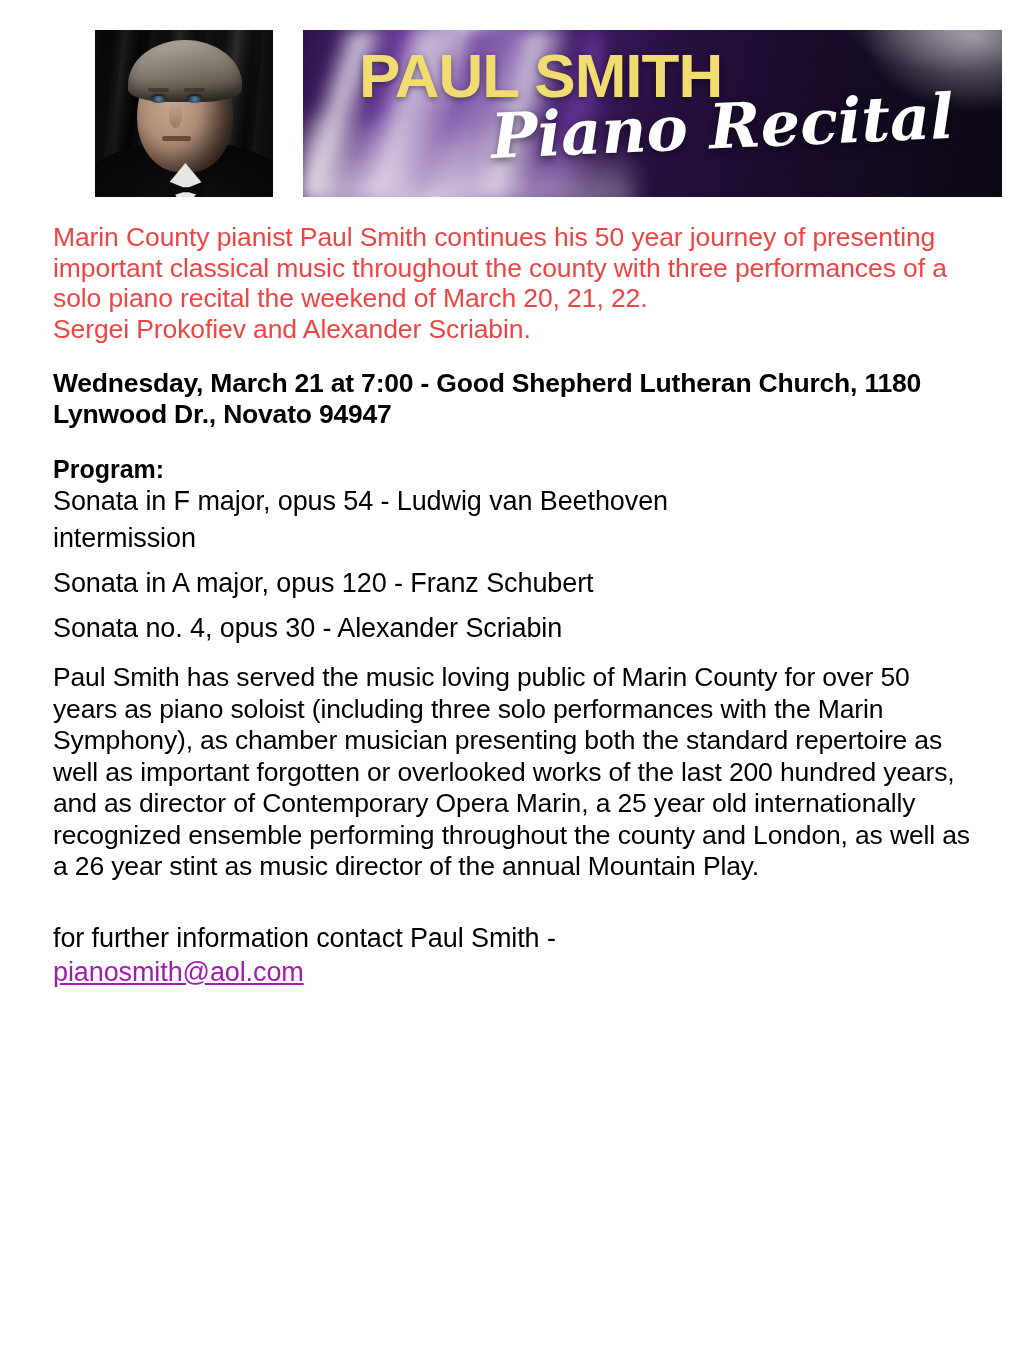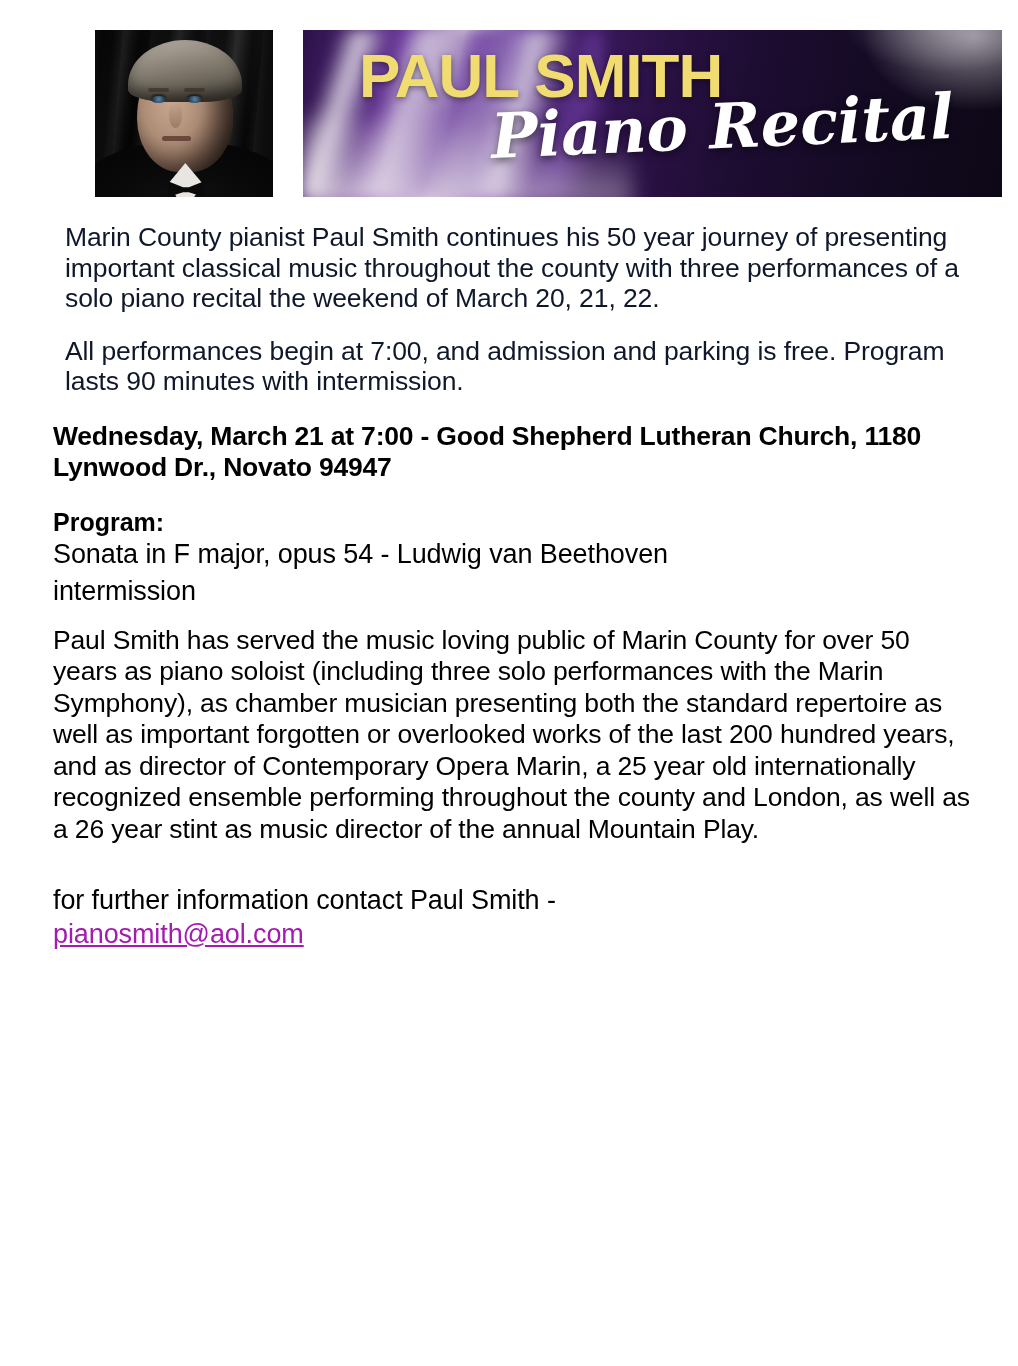--- a/index.html
+++ b/index.html
@@ -247,24 +247,24 @@
 
   
   .content {
     position: absolute;
     left: 53px;
     top: 222px;
     width: 920px;
   }
 
   p.para {
-    margin: 0 0 0 12px;
+    margin: 0 0 0 0;
     font-size: 26.5px;
     line-height: 30.5px;
-    color: #0f172a;
+    color: #ef4444;
     letter-spacing: -0.1px;
   }
   p.para.block-gap    { margin-top: 22px; }
   p.para.small-gap    { margin-top: 0px; }
 
   p.bold-line {
     margin: 24px 0 0 0;
     font-size: 26.5px;
     line-height: 31px;
     font-weight: bold;
@@ -336,29 +336,31 @@
       <div class="banner-title">PAUL SMITH</div>
       <div class="banner-subtitle">Piano Recital</div>
     </div>
 
   </div>
 
   <div class="content">
 
     <p class="para">Marin County pianist Paul Smith continues his 50 year journey of presenting important classical music throughout the county with three performances of a solo piano recital the weekend of March 20, 21, 22.</p>
 
-
-    <p class="para block-gap">All performances begin at 7:00, and admission and parking is free. Program lasts 90 minutes with intermission.</p>
+    <p class="para small-gap">Sergei Prokofiev and Alexander Scriabin.</p>
+
 
     <p class="bold-line">Wednesday, March 21 at 7:00 - Good Shepherd Lutheran Church, 1180 Lynwood Dr., Novato 94947</p>
 
     <p class="program-head">Program:</p>
 
     <p class="program-item first">Sonata in F major, opus 54 - Ludwig van Beethoven</p>
     <p class="program-item tight">intermission</p>
+    <p class="program-item">Sonata in A major, opus 120 - Franz Schubert</p>
+    <p class="program-item">Sonata no. 4, opus 30 - Alexander Scriabin</p>
 
     <p class="bio">Paul Smith has served the music loving public of Marin County for over 50 years as piano soloist (including three solo performances with the Marin Symphony), as chamber musician presenting both the standard repertoire as well as important forgotten or overlooked works of the last 200 hundred years, and as director of Contemporary Opera Marin, a 25 year old internationally recognized ensemble performing throughout the county and London, as well as a 26 year stint as music director of the annual Mountain Play.</p>
 
     <p class="contact">
       <span>for further information contact Paul Smith -</span><br>
       <a class="email-link" href="#">pianosmith@aol.com</a>
     </p>
 
   </div>
 

